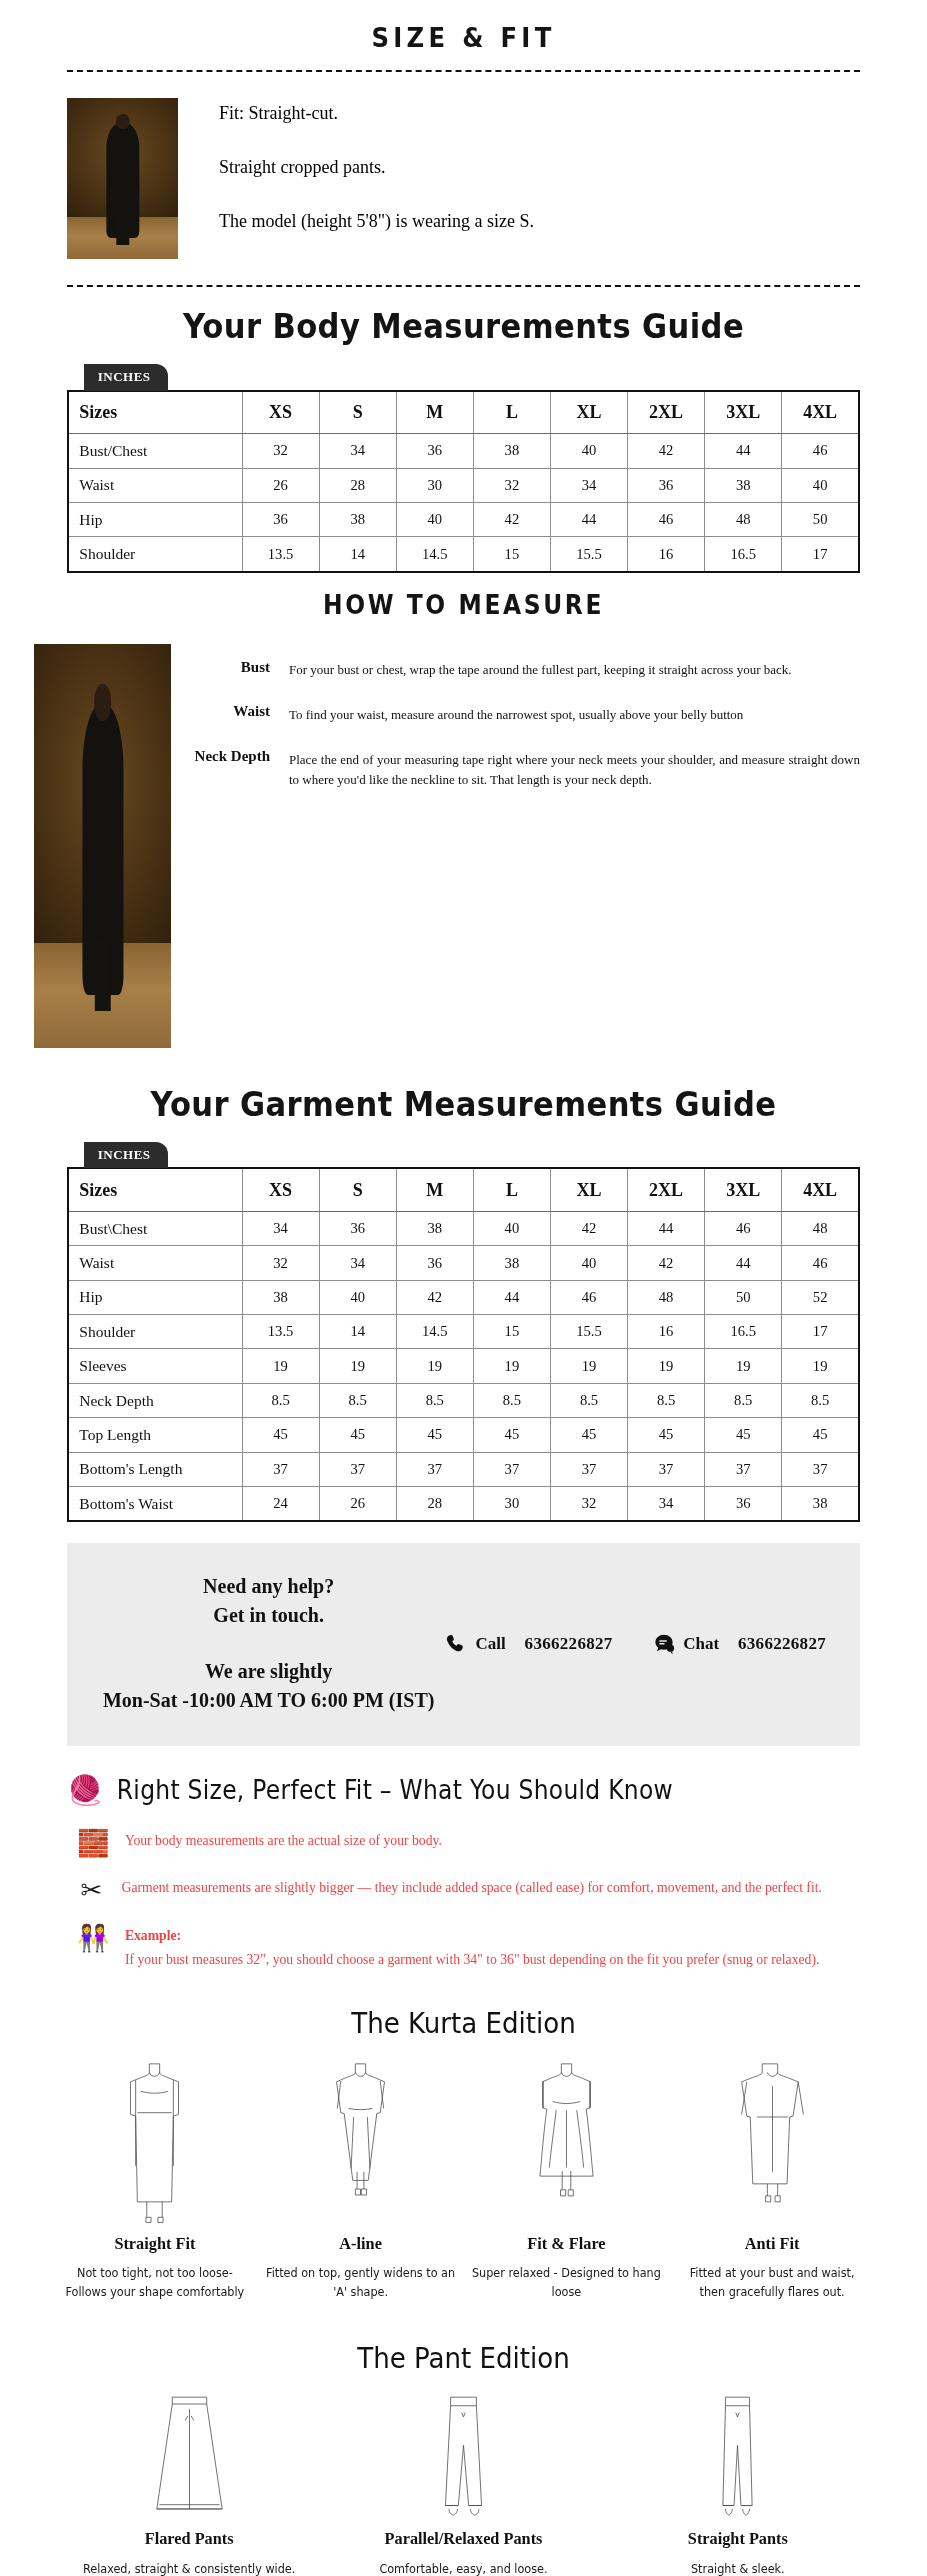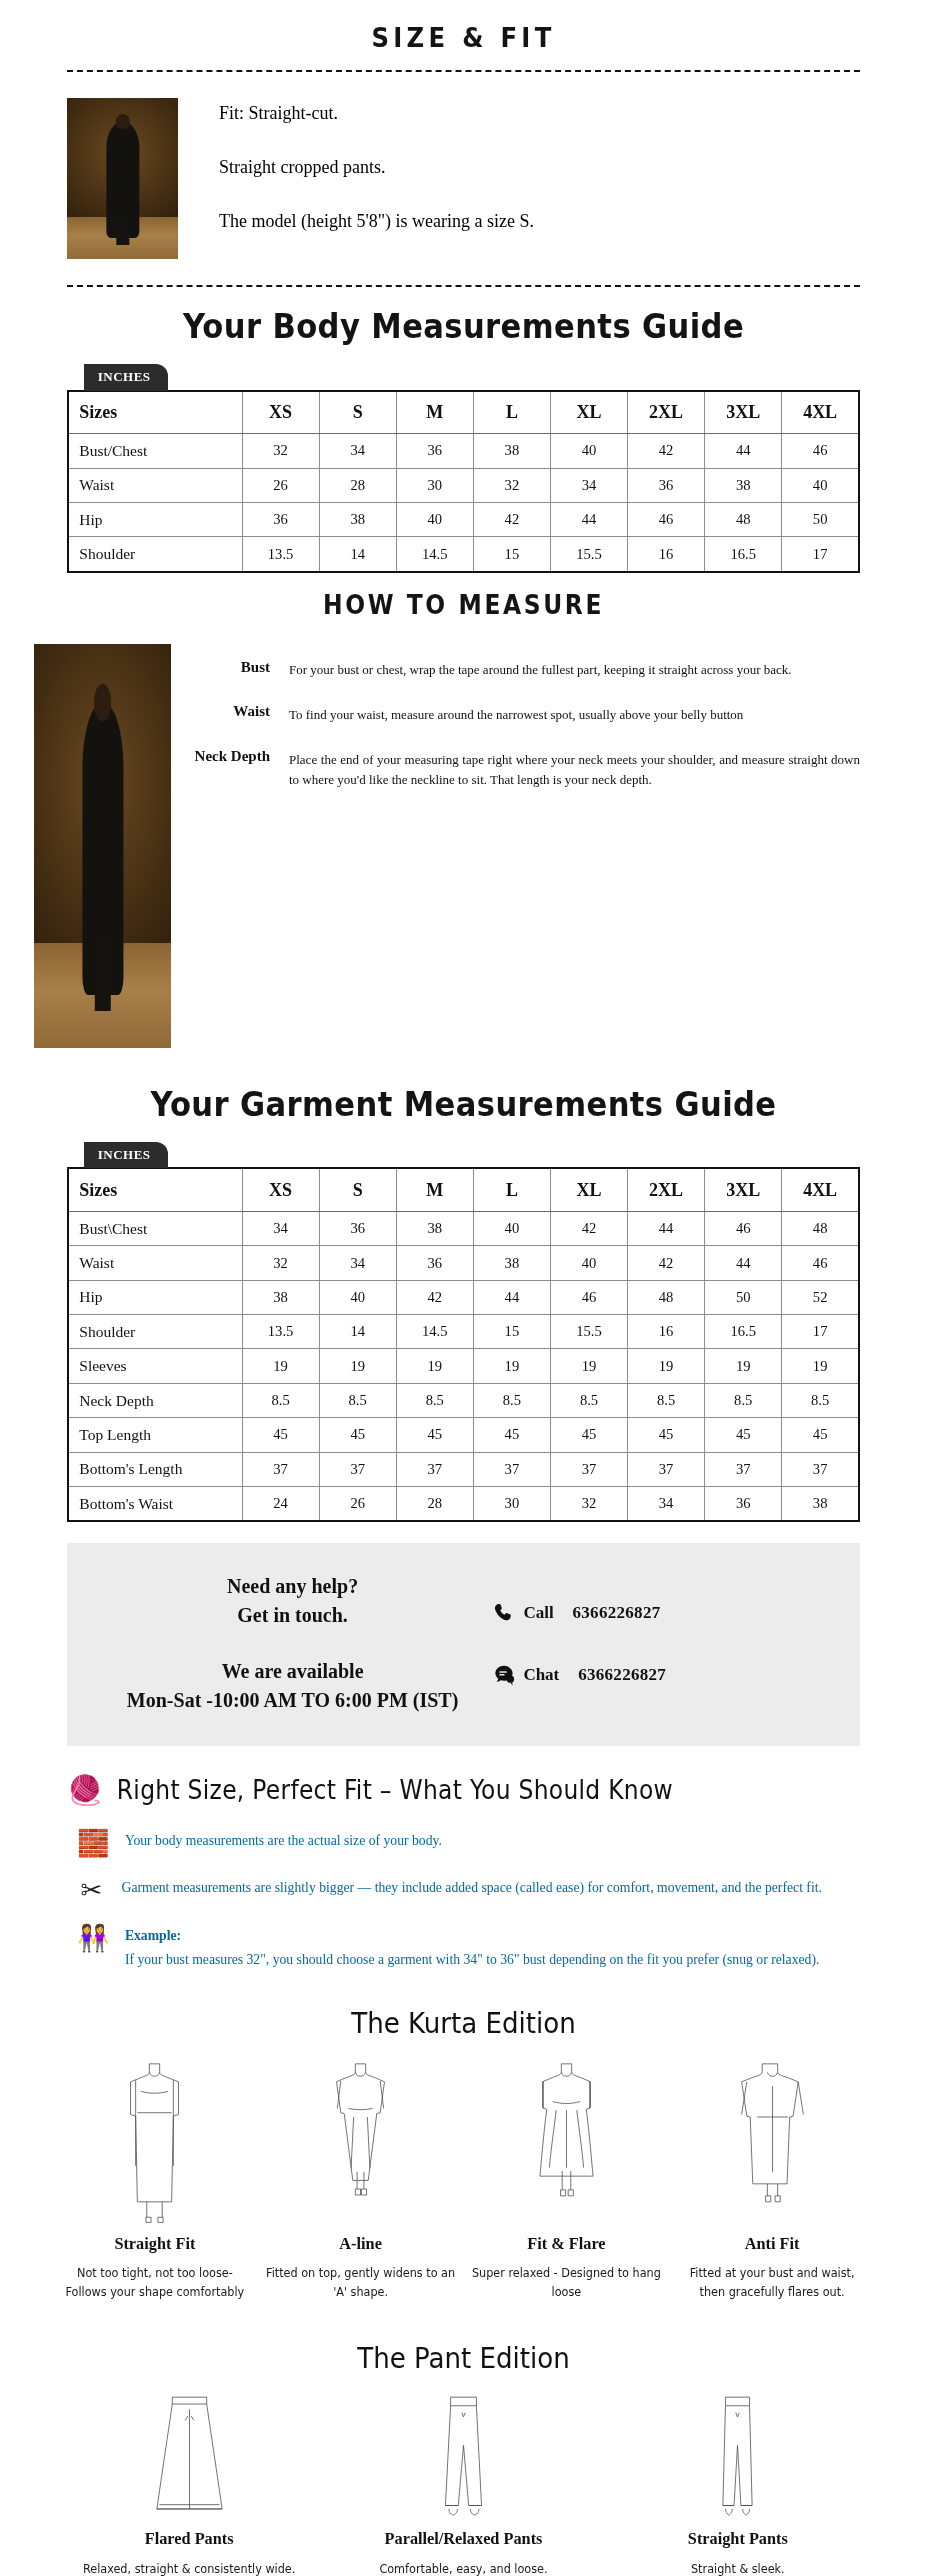--- a/index.html
+++ b/index.html
@@ -203,21 +203,20 @@
     text-align: center;
     font-size: 20px;
     line-height: 1.45;
     font-weight: 700;
     color: #111;
   }
   .help-left .gap { height: 27.5px; }
   .help-right {
     flex: 1;
     display: flex;
-    flex-direction: column;
     justify-content: center;
     gap: 40px;
     padding-left: 8.6px;
   }
   .help-line {
     display: flex;
     align-items: center;
     gap: 8.6px;
     font-size: 17px;
     font-weight: 700;
@@ -245,21 +244,21 @@
     display: flex;
     align-items: flex-start;
     gap: 15.5px;
     padding: 19px 82px 0 77px;
   }
   .rs-row .emoji { font-size: 26px; line-height: 1.1; flex: 0 0 29px; text-align:center;}
   .rs-row .txt {
     font-size: 13.7px;
     line-height: 1.65;
     text-align: justify;
-    color: #0369a1;
+    color: #ef4444;
   }
   .rs-row .txt b { display: block; margin-bottom: 1.7px; }
 
   
   .edition-title {
     font-family: "DejaVu Sans Condensed", "Liberation Sans Narrow", "Liberation Sans", sans-serif;
     font-weight: 400;
     font-size: 29px;
     text-align: center;
     padding: 34px 0 5.2px 0;
@@ -527,21 +526,21 @@
         </tr>
       </tbody>
     </table>
   </div>
 
   <div class="help-box">
     <div class="help-left">
       <div>Need any help?</div>
       <div>Get in touch.</div>
       <div class="gap"></div>
-      <div>We are available</div>
+      <div>We are slightly</div>
       <div>Mon-Sat -10:00 AM TO 6:00 PM (IST)</div>
     </div>
     <div class="help-right">
       <div class="help-line">
         <span class="ic">
           <svg width="22" height="22" viewBox="0 0 24 24">
               <path fill="#111" d="M6.6 2.2c1 0 1.6.5 2 1.6l.9 2.4c.3.9.1 1.5-.6 2l-1 .7c.9 2.2 2.6 4 4.8 5l.7-1c.5-.8 1.1-1 2-.7l2.4.9c1.1.4 1.6 1 1.6 2 0 3.3-2.6 5.5-5.6 4.8C9 18.8 4.3 14 2.4 8.5 1.3 5.3 3.4 2.2 6.6 2.2z"></path>
             </svg>
         </span>
         <span>Call</span>

